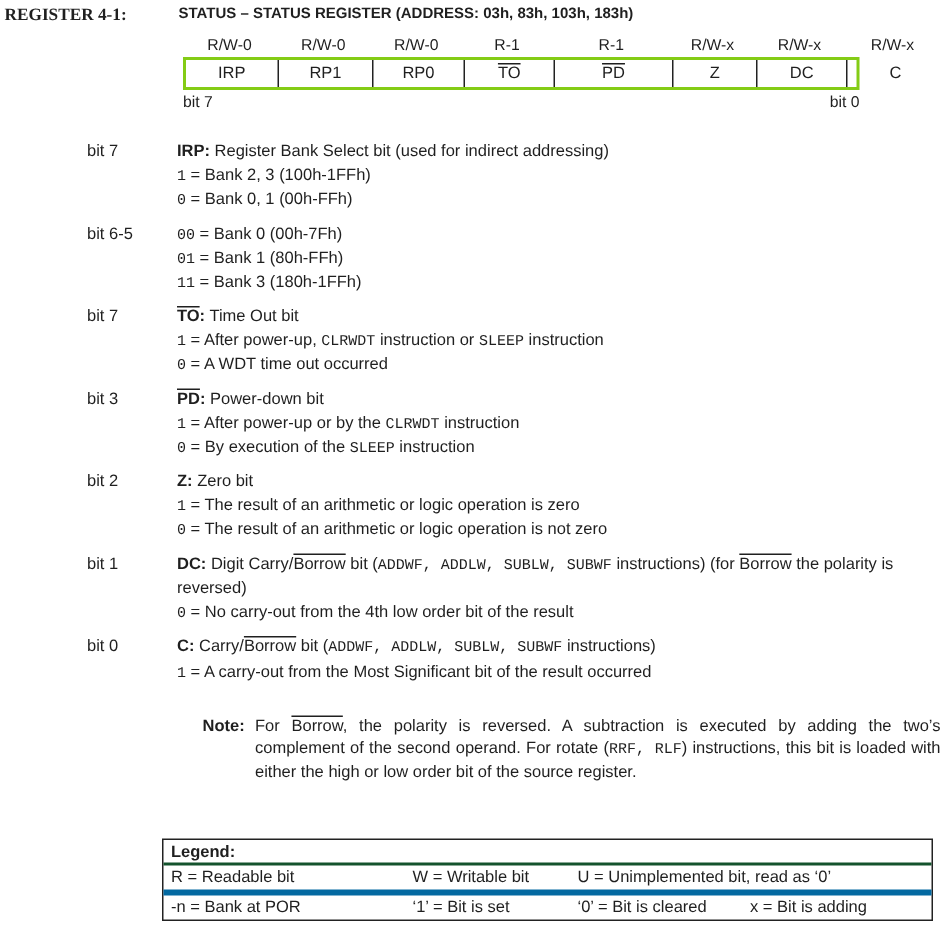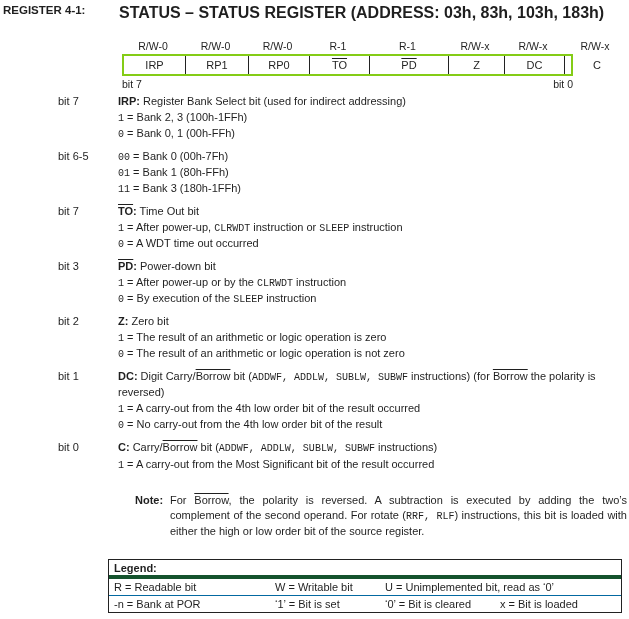--- a/index.html
+++ b/index.html
@@ -4,25 +4,25 @@
 <style>
   html,body{margin:0;padding:0;}
   body{
     width:629px;height:619px;background:#ffffff;overflow:hidden;
     font-family:"Liberation Sans", sans-serif;color:#1f1f1f;
     -webkit-font-smoothing:antialiased;
   }
   .page{position:relative;width:629px;height:619px;font-size:11px;}
 
   
-  .hdr-label{position:absolute;top:4px;left:3px;font-weight:bold;font-size:11.5px;}
-  .hdr-title{position:absolute;top:4px;left:119px;font-weight:bold;font-size:16px;}
+  .hdr-label{position:absolute;top:4px;left:3px;font-weight:bold;font-size:11.5px;font-family:Liberation Serif, serif;}
+  .hdr-title{position:absolute;top:4px;left:119px;font-weight:bold;font-size:10px;}
 
   
-  .regtable{position:absolute;top:24px;left:122px;width:451px;margin-top:16px;}
+  .regtable{position:absolute;top:24px;left:122px;width:451px;}
   .cols8{display:flex;}
   .cols8 > *{box-sizing:border-box;text-align:center;flex-shrink:0;}
   .cols8 > :nth-child(1){width:62px;}
   .cols8 > :nth-child(2){width:63px;}
   .cols8 > :nth-child(3){width:61px;}
   .cols8 > :nth-child(4){width:60px;}
   .cols8 > :nth-child(5){width:79px;}
   .cols8 > :nth-child(6){width:56px;}
   .cols8 > :nth-child(7){width:60px;}
   .cols8 > :nth-child(8){width:64px;}
@@ -45,23 +45,23 @@
   .m{font-family:"Liberation Mono", monospace;font-size:10px;}
   .o{text-decoration:overline;}
 
   
   .note{display:flex;margin-left:135px;margin-top:20px;width:492px;}
   .note-label{width:35px;flex-shrink:0;font-weight:bold;line-height:15px;}
   .note-text{flex:1;text-align:justify;line-height:15px;}
 
   
   .legend{position:absolute;top:559px;left:108px;width:514px;border:1.5px solid #222;box-sizing:border-box;background:#fff;}
-  .legend-title{font-weight:bold;padding:2px 5px 1px 5px;border-bottom:4px solid #14532d;}
+  .legend-title{font-weight:bold;padding:2px 5px 1px 5px;border-bottom:2px solid #14532d;}
   .legend-row{display:flex;padding:2px 5px;}
-  .legend-row.sep{border-bottom:1px solid #0369a1;}
+  .legend-row.sep{border-bottom:4px solid #0369a1;}
   .lc1{width:161px;flex-shrink:0;}
   .lc2{width:110px;flex-shrink:0;}
   .lc3{width:115px;flex-shrink:0;}
   .lcx{flex:1;}
 </style>
 </head>
 <body>
 
 <div class="page">
 
@@ -139,21 +139,20 @@
         <div class="bit-desc"><span class="b">Z:</span><span> Zero bit</span></div>
         <div class="bit-line"><span class="m">1</span><span> = The result of an arithmetic or logic operation is zero</span></div>
         <div class="bit-line"><span class="m">0</span><span> = The result of an arithmetic or logic operation is not zero</span></div>
       </div>
     </div>
 
     <div class="bit-section">
       <div class="bit-label">bit 1</div>
       <div class="bit-body">
         <div class="bit-desc"><span class="b">DC:</span><span> Digit Carry/</span><span class="o">Borrow</span><span> bit (</span><span class="m">ADDWF, ADDLW, SUBLW, SUBWF</span><span> instructions) (for </span><span class="o">Borrow</span><span> the polarity is reversed)</span></div>
-        <div class="bit-line"><span class="m">1</span><span> = A carry-out from the 4th low order bit of the result occurred</span></div>
         <div class="bit-line"><span class="m">0</span><span> = No carry-out from the 4th low order bit of the result</span></div>
       </div>
     </div>
 
     <div class="bit-section">
       <div class="bit-label">bit 0</div>
       <div class="bit-body">
         <div class="bit-desc"><span class="b">C:</span><span> Carry/</span><span class="o">Borrow</span><span> bit (</span><span class="m">ADDWF, ADDLW, SUBLW, SUBWF</span><span> instructions)</span></div>
         <div class="bit-line"><span class="m">1</span><span> = A carry-out from the Most Significant bit of the result occurred</span></div>
       </div>
@@ -170,17 +169,17 @@
     <div class="legend-title">Legend:</div>
     <div class="legend-row sep">
       <span class="lc1">R = Readable bit</span>
       <span class="lc2">W = Writable bit</span>
       <span class="lcx">U = Unimplemented bit, read as ‘0’</span>
     </div>
     <div class="legend-row">
       <span class="lc1">-n = Bank at POR</span>
       <span class="lc2">‘1’ = Bit is set</span>
       <span class="lc3">‘0’ = Bit is cleared</span>
-      <span class="lcx">x = Bit is loaded</span>
+      <span class="lcx">x = Bit is adding</span>
     </div>
   </div>
 
 </div>
 
 </body></html>

